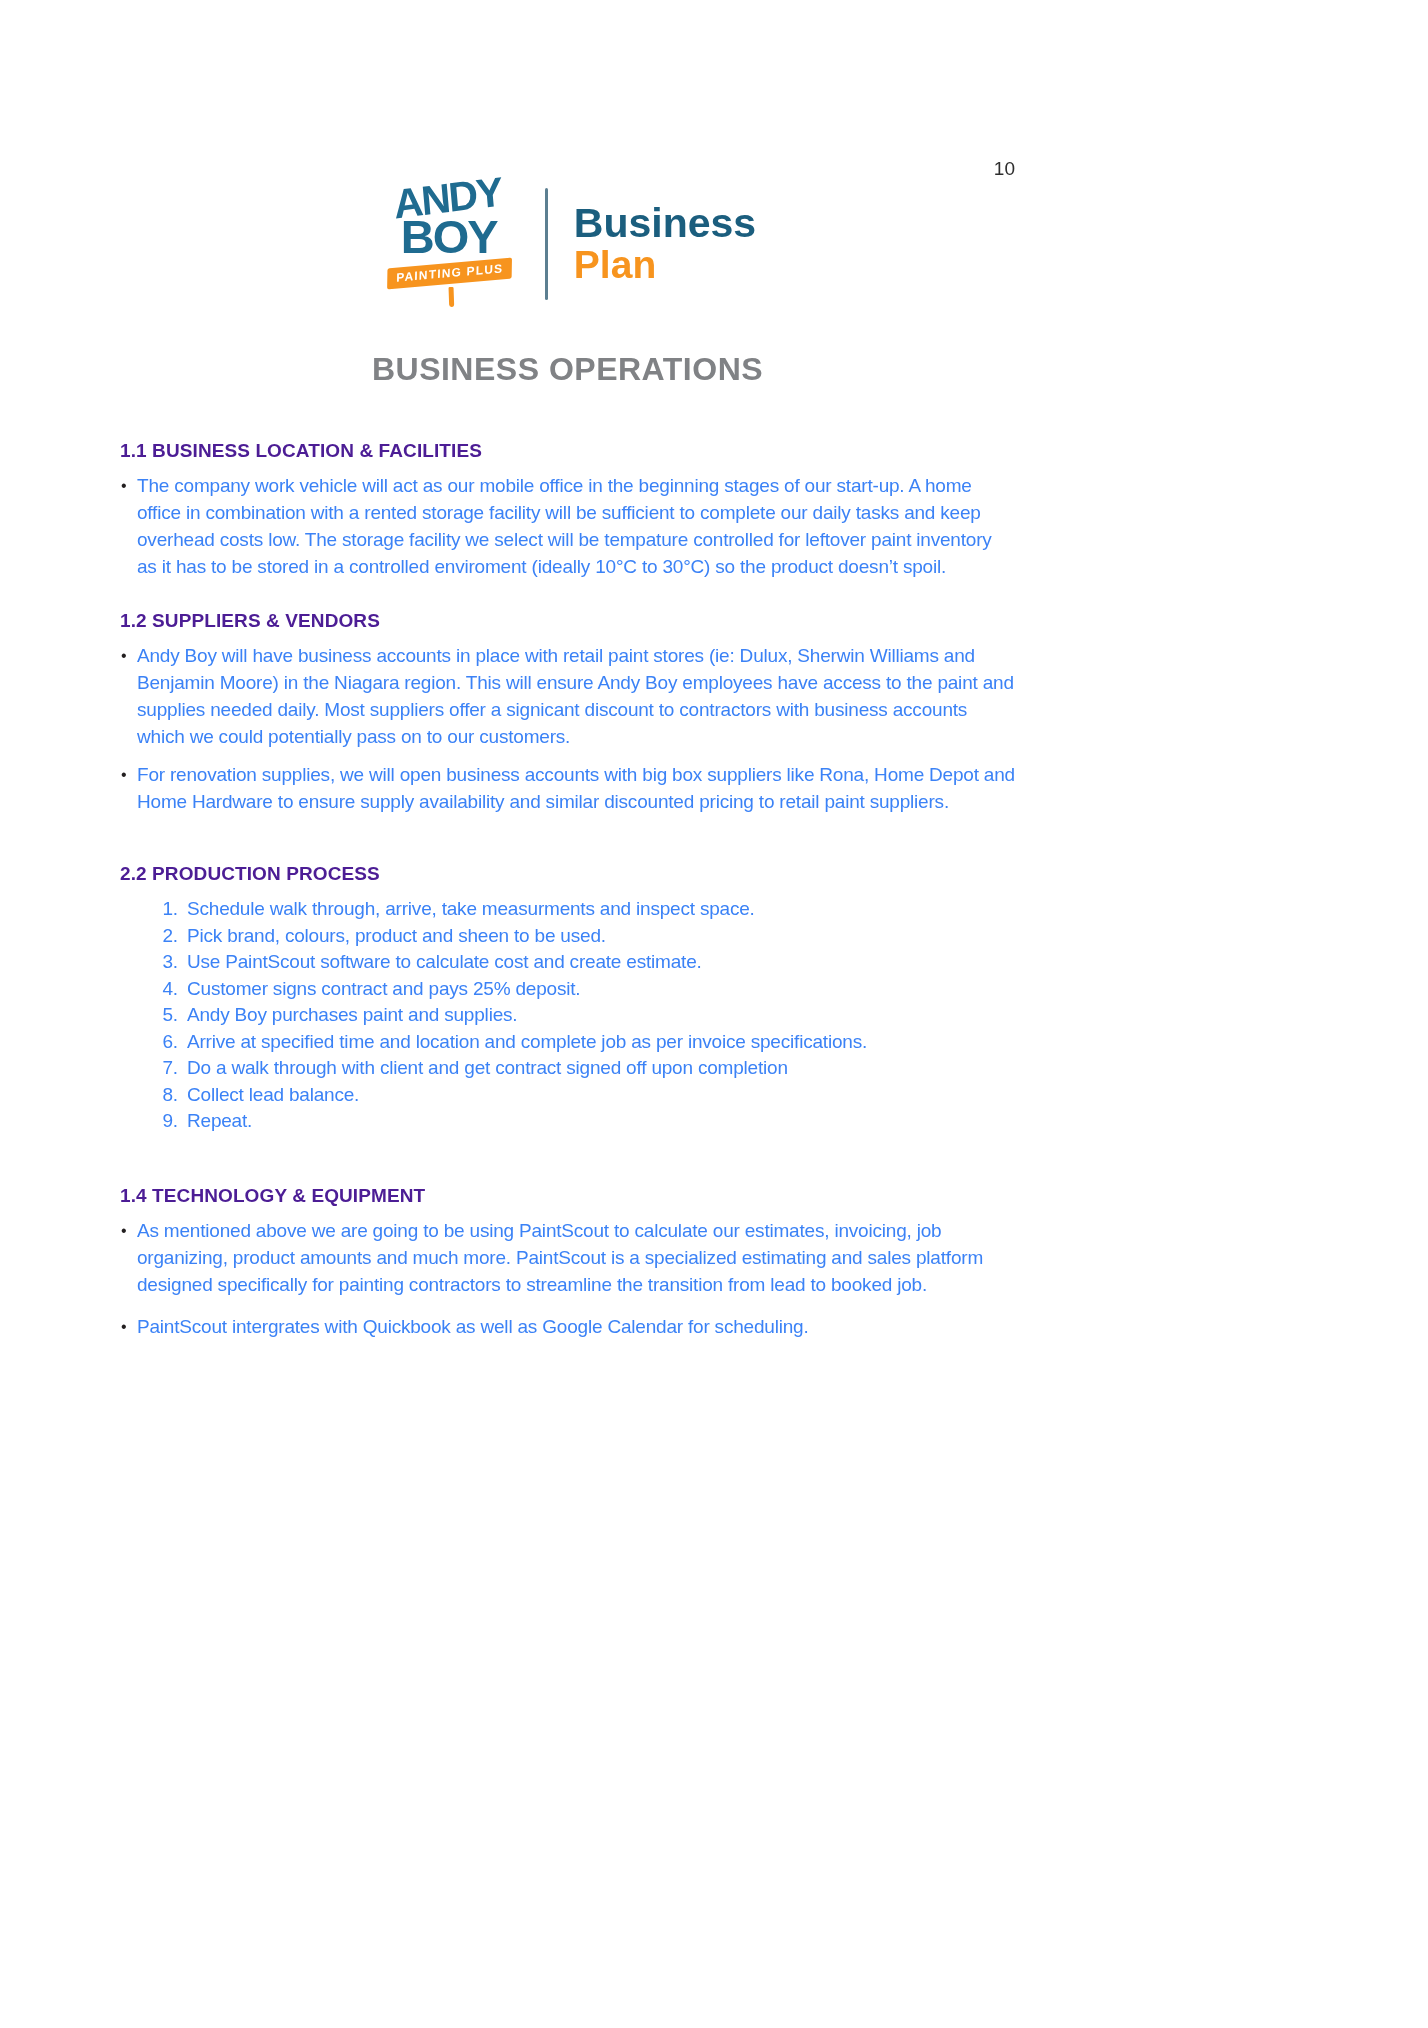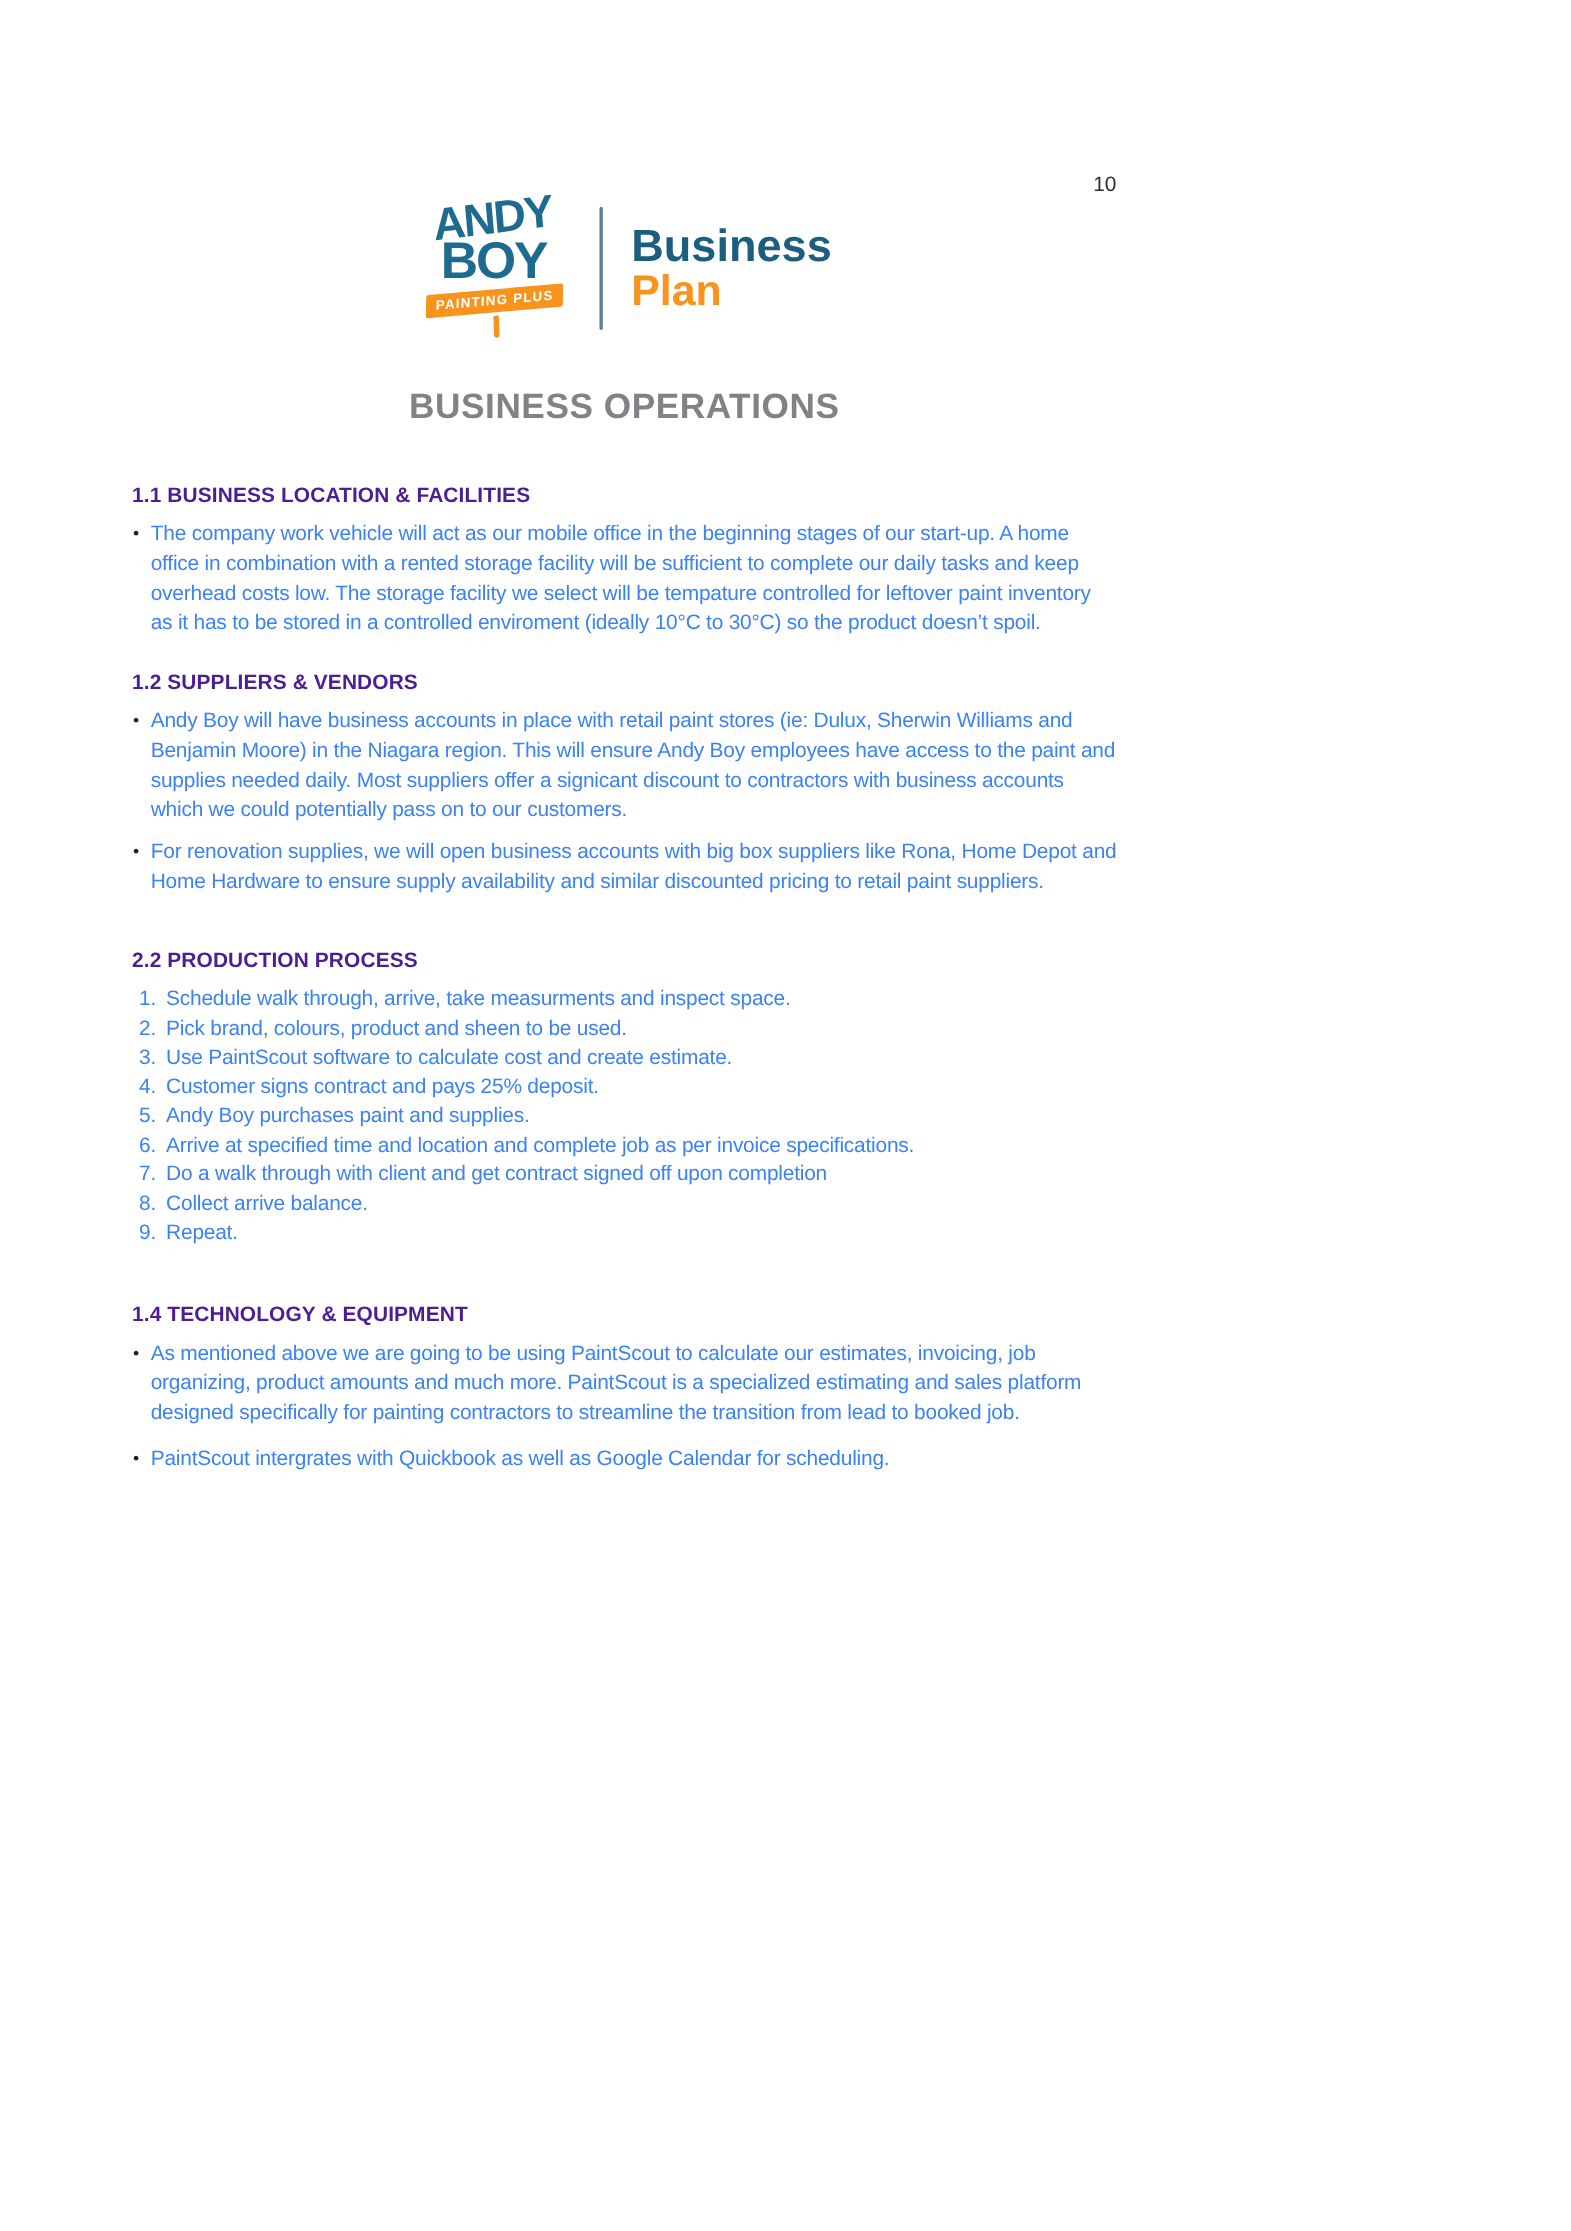--- a/index.html
+++ b/index.html
@@ -90,21 +90,21 @@
   ul.bullets li { position:relative; padding-left:17px; }
   ul.bullets li + li { margin-top:11px; }
   ul.bullets li::before {
     content:"\2022";
     position:absolute; left:1px; top:0;
     font-size:16px; line-height:27px; color:#231f20;
   }
   ul.bullets.spaced li + li { margin-top:15px; }
 
   ol.steps { margin-top:11px; padding-left:27px; }
-  ol.steps li { padding-left:4px; line-height:26.5px; }
+  ol.steps li { padding-left:4px; line-height:26.5px;margin-left:36px; }
 
   .inline-link { font-style:italic; }
 </style>
 </head>
 <body>
 
 <div class="sheet">
   <div class="content">
 
     <div class="page-number">10</div>
@@ -143,21 +143,21 @@
     <section class="sec-3">
       <h2 class="section-heading">2.2 PRODUCTION PROCESS</h2>
       <ol class="steps">
         <li>Schedule walk through, arrive, take measurments and inspect space.</li>
         <li>Pick brand, colours, product and sheen to be used.</li>
         <li>Use PaintScout software to calculate cost and create estimate.</li>
         <li>Customer signs contract and pays 25% deposit.</li>
         <li>Andy Boy purchases paint and supplies.</li>
         <li>Arrive at specified time and location and complete job as per invoice specifications.</li>
         <li>Do a walk through with client and get contract signed off upon completion</li>
-        <li>Collect arrive balance.</li>
+        <li>Collect lead balance.</li>
         <li>Repeat.</li>
       </ol>
     </section>
 
     <section class="sec-4">
       <h2 class="section-heading">1.4 TECHNOLOGY &amp; EQUIPMENT</h2>
       <ul class="bullets spaced">
         <li>As mentioned above we are going to be using PaintScout to calculate our estimates, invoicing, job organizing, product amounts and much more. PaintScout is a specialized estimating and sales platform designed specifically for painting contractors to streamline the transition from lead to booked job.</li>
         <li>PaintScout intergrates with Quickbook as well as Google Calendar for scheduling.</li>
       </ul>

